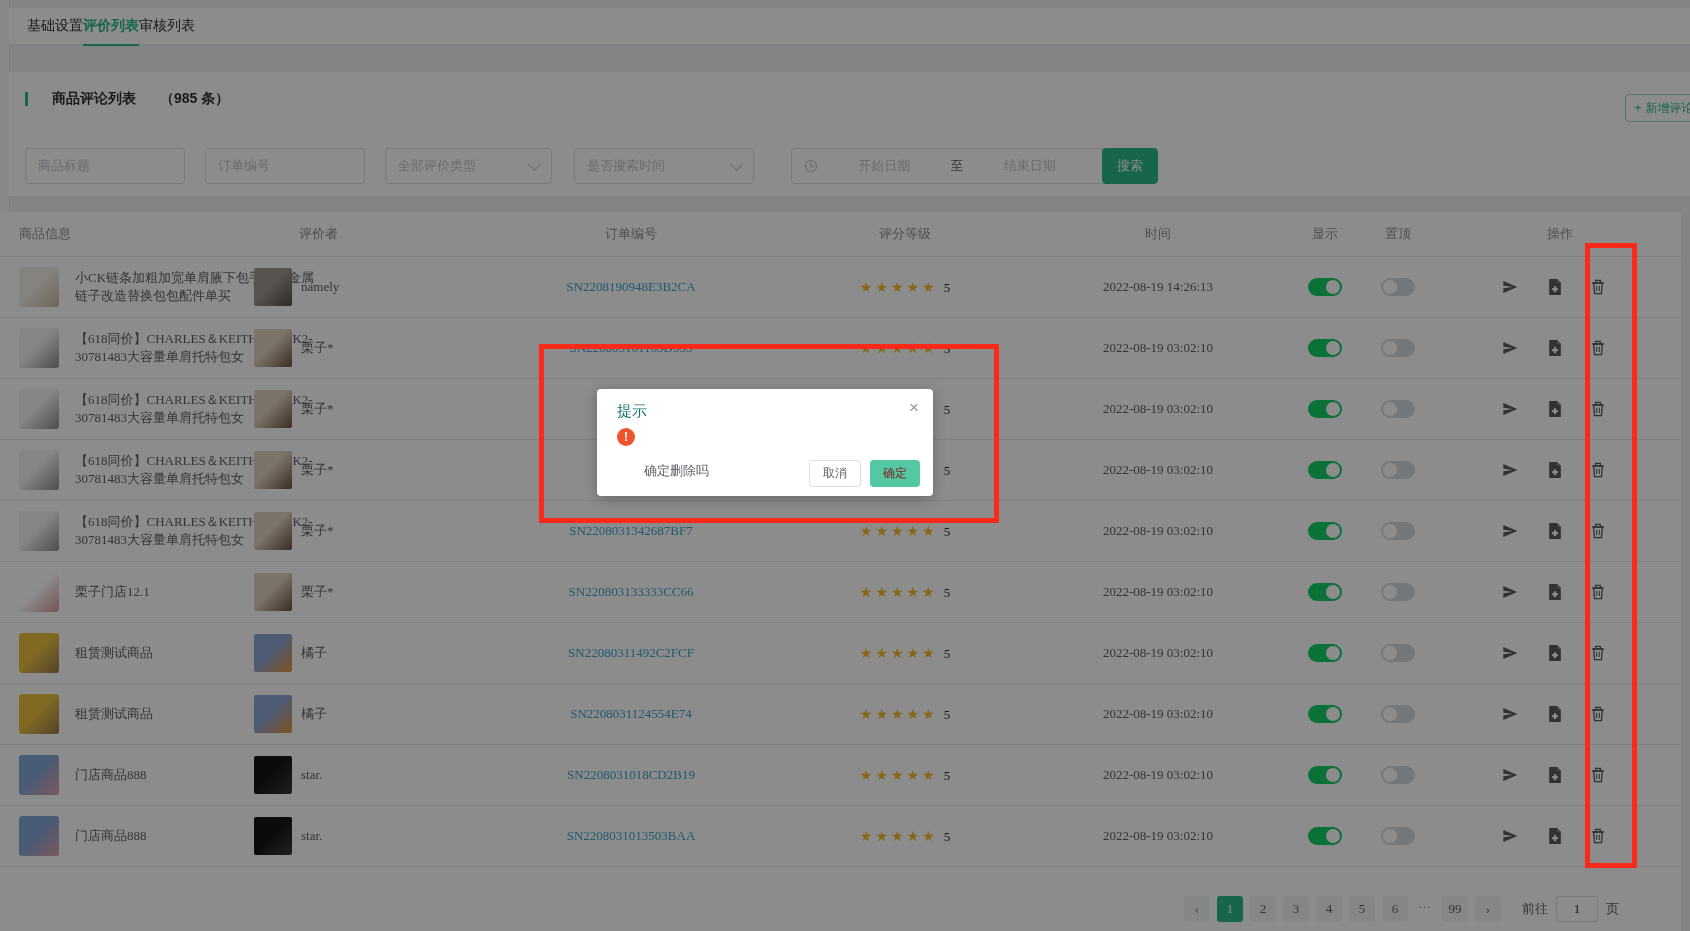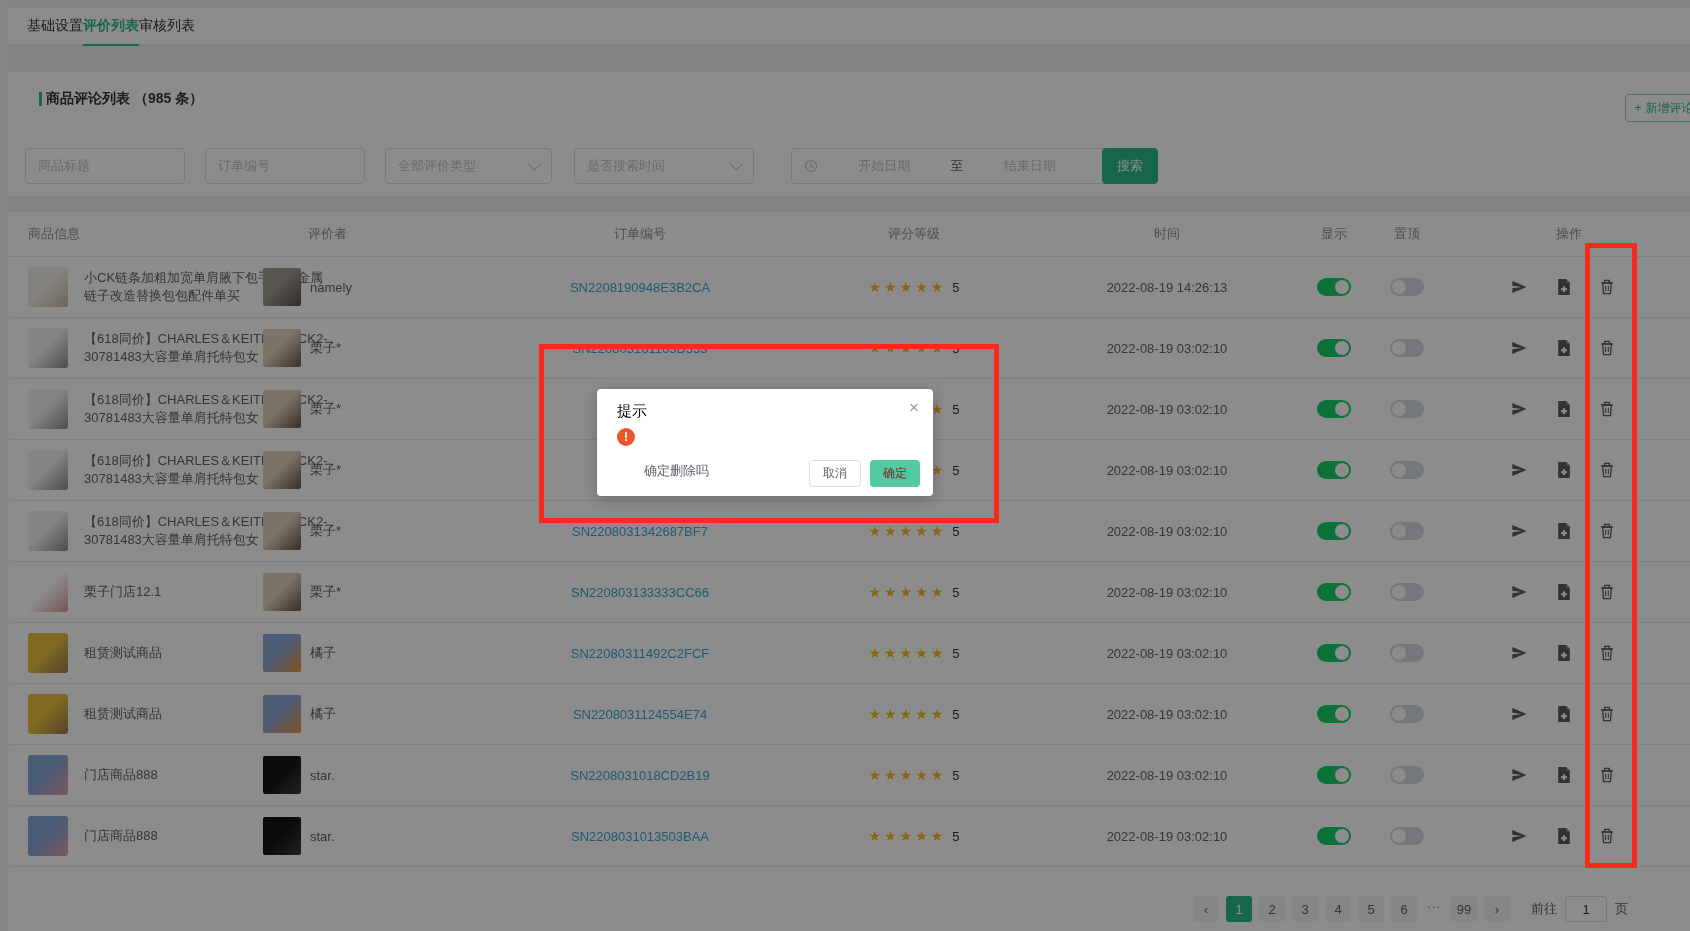--- a/index.html
+++ b/index.html
@@ -8,36 +8,36 @@
   .abs{position:absolute;}
   
   #left-strip{left:0;top:0;width:9px;height:931px;background:#f7f8fa;border-right:1px solid #e3e5e9;}
   
   #tabbar{left:9px;top:8px;right:0;height:38px;background:#fff;border-bottom:2px solid #e6e9ee;
           box-sizing:border-box;display:flex;padding-left:18px;font-size:14px;color:#303133;}
   .tab{line-height:34px;height:36px;cursor:pointer;}
   .tab.active{color:#2bb98a;border-bottom:2px solid #2bb98a;margin-bottom:-2px;font-weight:bold;}
   
   #panel1{left:9px;top:72px;width:1681px;height:124px;background:#fff;}
-  #list-title{left:30px;top:18px;display:flex;align-items:center;gap:4px;font-size:14px;
+  #list-title{left:16px;top:18px;display:flex;align-items:center;gap:24px;font-size:14px;
               font-weight:bold;color:#303133;}
   #list-title .bar{width:3px;height:14px;background:#2bb98a;}
   .f-box{position:absolute;top:76px;height:36px;box-sizing:border-box;border:1px solid #dcdfe6;
          border-radius:4px;background:#fff;font-size:13px;color:#c0c4cc;display:flex;
          align-items:center;padding:0 12px;}
   .chev{width:8px;height:8px;border-right:1.4px solid #c0c4cc;border-bottom:1.4px solid #c0c4cc;
         transform:rotate(45deg);margin-left:auto;margin-top:-3px;}
   #f-date{justify-content:space-between;margin-left:20px;}
   #search-btn{left:1093px;width:56px;background:#2bb98a;border-color:#2bb98a;color:#fff;
               justify-content:center;cursor:pointer;}
   #add-btn{left:1616px;top:22px;height:28px;width:78px;box-sizing:border-box;border:1px solid #93d8bf;
            border-radius:4px;color:#2bb98a;font-size:12px;display:flex;align-items:center;
            justify-content:center;gap:4px;cursor:pointer;}
   
-  #panel2{left:9px;top:212px;width:1681px;height:719px;background:#fff;}
+  #panel2{left:0;top:212px;width:1681px;height:719px;background:#fff;font-family:Liberation Serif, serif;}
   #thead{position:relative;height:44px;border-bottom:1px solid #e3e6ec;font-size:13px;color:#8c8f94;}
   .hc{position:absolute;line-height:44px;white-space:nowrap;}
   .hc.c{transform:translateX(-50%);}
   .row{position:relative;height:60px;border-bottom:1px solid #e9ebf0;}
   .cell{position:absolute;top:50%;transform:translateY(-50%);font-size:13px;white-space:nowrap;}
   .cell.c{transform:translate(-50%,-50%);}
   .p-img{left:19px;top:10px;width:40px;height:40px;border-radius:3px;position:absolute;}
   .p-title{left:75px;width:248px;line-height:18px;white-space:normal;color:#5f6269;}
   .avatar{left:254px;top:11px;width:38px;height:38px;border-radius:2px;position:absolute;}
   .r-name{left:301px;color:#5f6269;}
@@ -59,21 +59,21 @@
           align-items:center;justify-content:center;cursor:pointer;padding:0 4px;box-sizing:border-box;}
   .pg-btn.active{background:#2bb98a;color:#fff;}
   .pg-dots{min-width:20px;text-align:center;letter-spacing:1px;color:#8c8f94;}
   #pg-goto{display:flex;align-items:center;gap:8px;margin-left:14px;}
   #goto-input{width:42px;height:26px;box-sizing:border-box;border:1px solid #dcdfe6;border-radius:3px;
               background:#fff;display:flex;align-items:center;justify-content:center;color:#303133;}
   
   #overlay{left:0;top:0;width:1690px;height:931px;background:rgba(0,0,0,0.45);z-index:50;}
   #modal{left:597px;top:389px;width:336px;height:107px;background:#fff;border-radius:4px;z-index:60;
          box-shadow:0 3px 14px rgba(0,0,0,.25);}
-  #modal-title{left:20px;top:13px;font-size:15px;color:#000000;}
+  #modal-title{left:20px;top:13px;font-size:15px;color:#0f766e;}
   #modal-close{right:14px;top:9px;font-size:17px;color:#93969c;cursor:pointer;}
   #warn-icon{left:20px;top:39px;width:18px;height:18px;border-radius:50%;background:#f0542c;color:#fff;
              font-size:12px;font-weight:bold;display:flex;align-items:center;justify-content:center;}
   #modal-msg{left:47px;top:41px;font-size:13px;color:#5f6269;margin-top:32px;}
   #modal-btns{right:13px;bottom:9px;display:flex;gap:9px;}
   .m-btn{height:27px;box-sizing:border-box;border-radius:4px;font-size:12px;display:flex;
          align-items:center;justify-content:center;padding:0 13px;cursor:pointer;}
   #btn-cancel{border:1px solid #dcdfe6;background:#fff;color:#5f6269;}
   #btn-confirm{background:#53c8a2;color:#7f1d1d;}
   .red-rect{border:5px solid #fa2a1a;box-sizing:border-box;z-index:70;pointer-events:none;}

